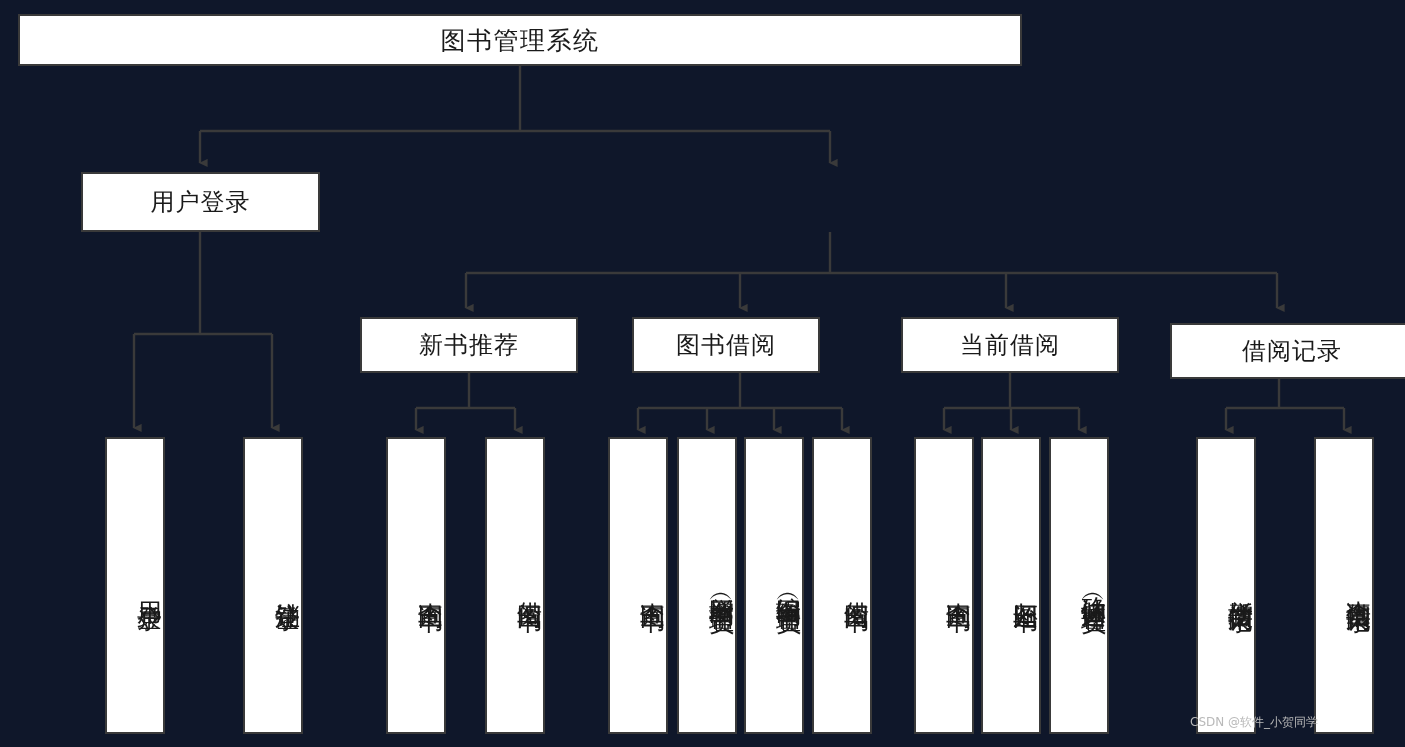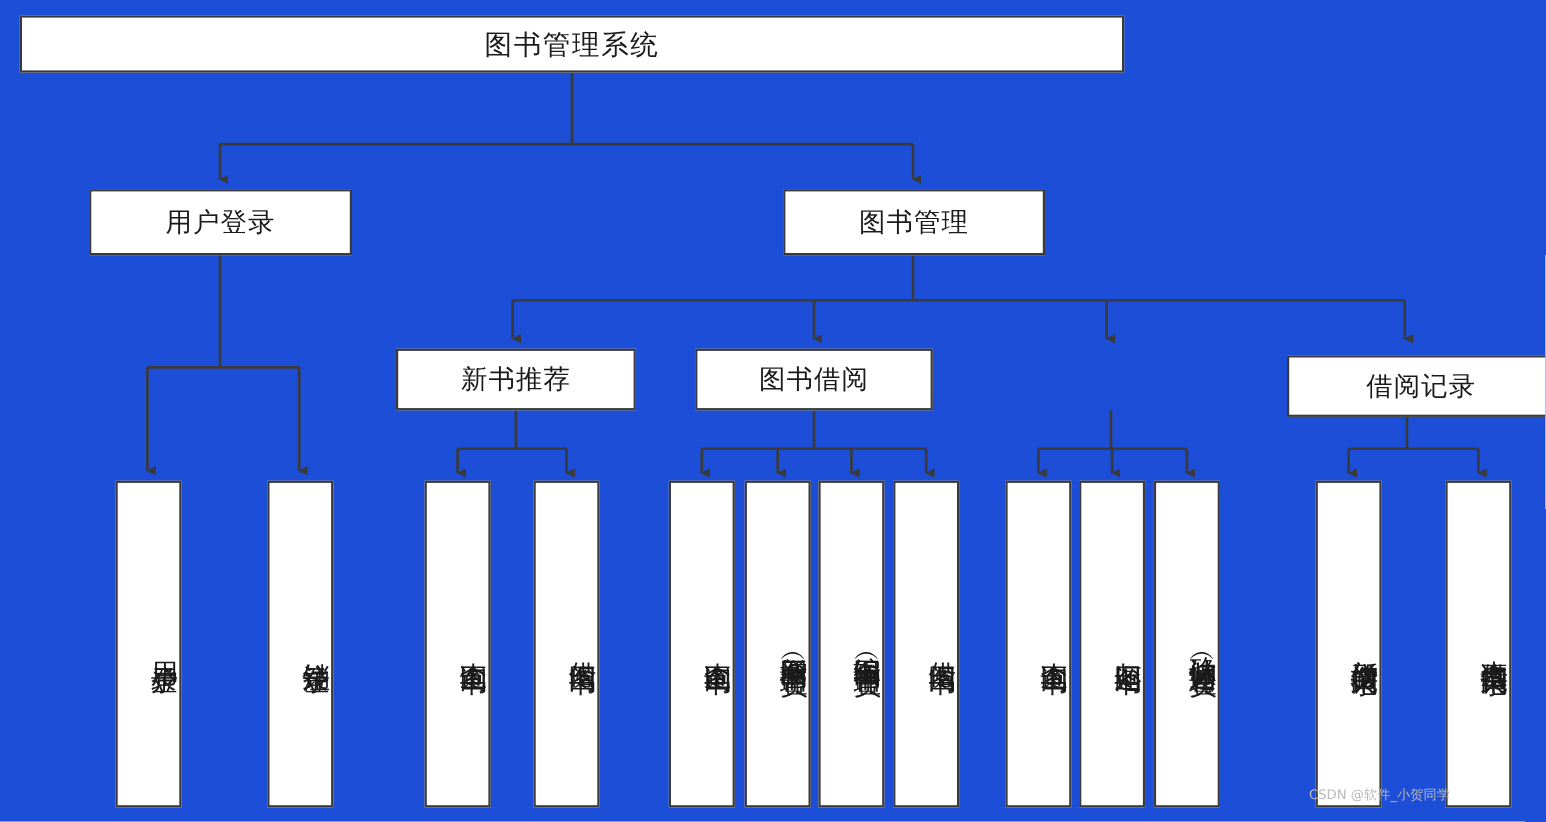--- a/index.html
+++ b/index.html
@@ -7,21 +7,21 @@
     padding: 0;
     background: #ffffff;
   }
   body {
     font-family: "DejaVu Sans", "Liberation Sans", sans-serif;
   }
   #diagram-root {
     position: relative;
     width: 1405px;
     height: 747px;
-    background: #1d4ed8;
+    background: #0f172a;
     overflow: hidden;
   }
   #edge-layer {
     position: absolute;
     left: 0;
     top: 0;
     width: 1405px;
     height: 747px;
   }
   .node {
@@ -128,32 +128,32 @@
   </svg>
 
   <div class="node node-h node-title" style="left:18px; top:14px; width:1004px; height:52px;">
     <span>图书管理系统</span>
   </div>
 
   <div class="node node-h" style="left:81px; top:172px; width:239px; height:60px;">
     <span>用户登录</span>
   </div>
 
-  <div class="node node-h" style="left:712px; top:172px; width:238px; height:60px;">
-    <span>图书管理</span>
-  </div>
 
   <div class="node node-h" style="left:360px; top:317px; width:218px; height:56px;text-align:center;">
     <span>新书推荐</span>
   </div>
 
-  <div class="node node-h" style="left:632px; top:317px; width:216px; height:56px;">
+  <div class="node node-h" style="left:632px; top:317px; width:188px; height:56px;">
     <span>图书借阅</span>
   </div>
 
+  <div class="node node-h" style="left:901px; top:317px; width:218px; height:56px;">
+    <span>当前借阅</span>
+  </div>
 
   <div class="node node-h" style="left:1170px; top:323px; width:244px; height:56px;">
     <span>借阅记录</span>
   </div>
 
   <div class="node node-v" style="left:105px; top:437px; width:60px; height:297px;">
     <span>用户登录</span>
   </div>
 
   <div class="node node-v" style="left:243px; top:437px; width:60px; height:297px;">

